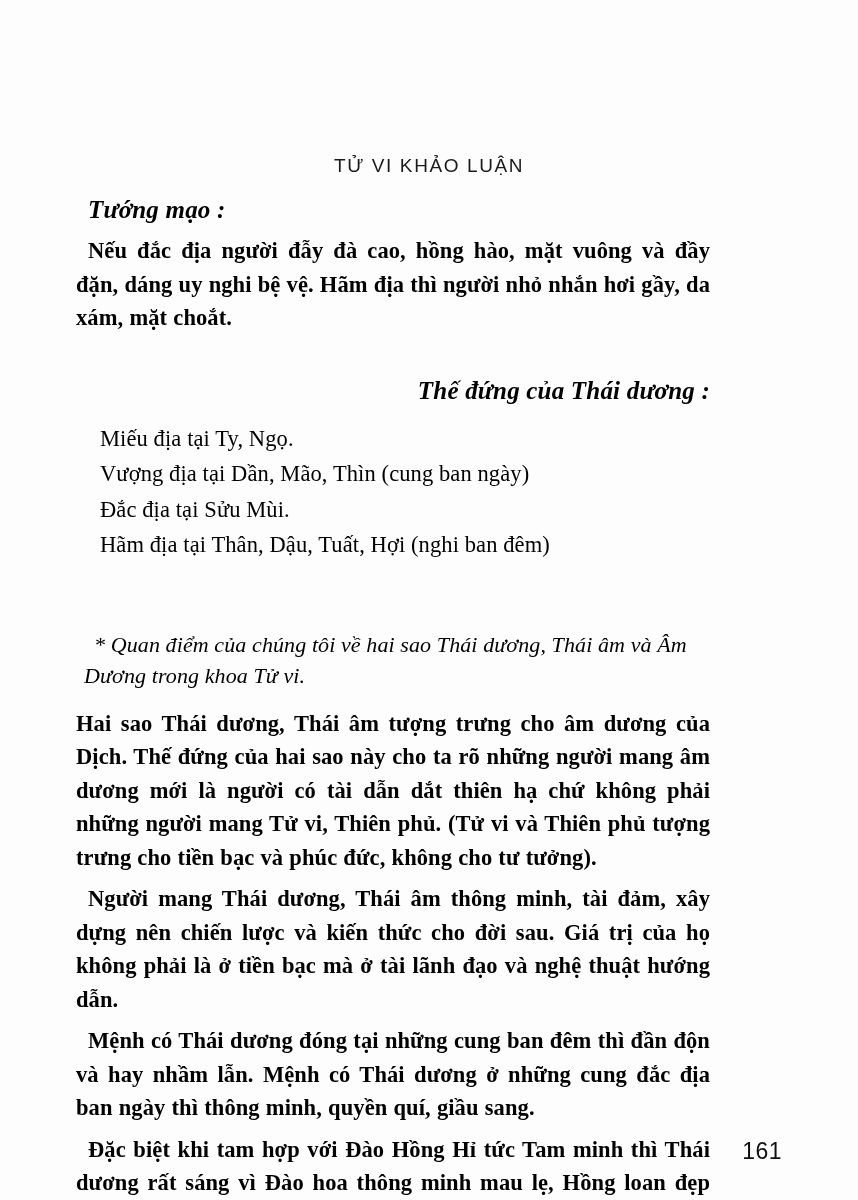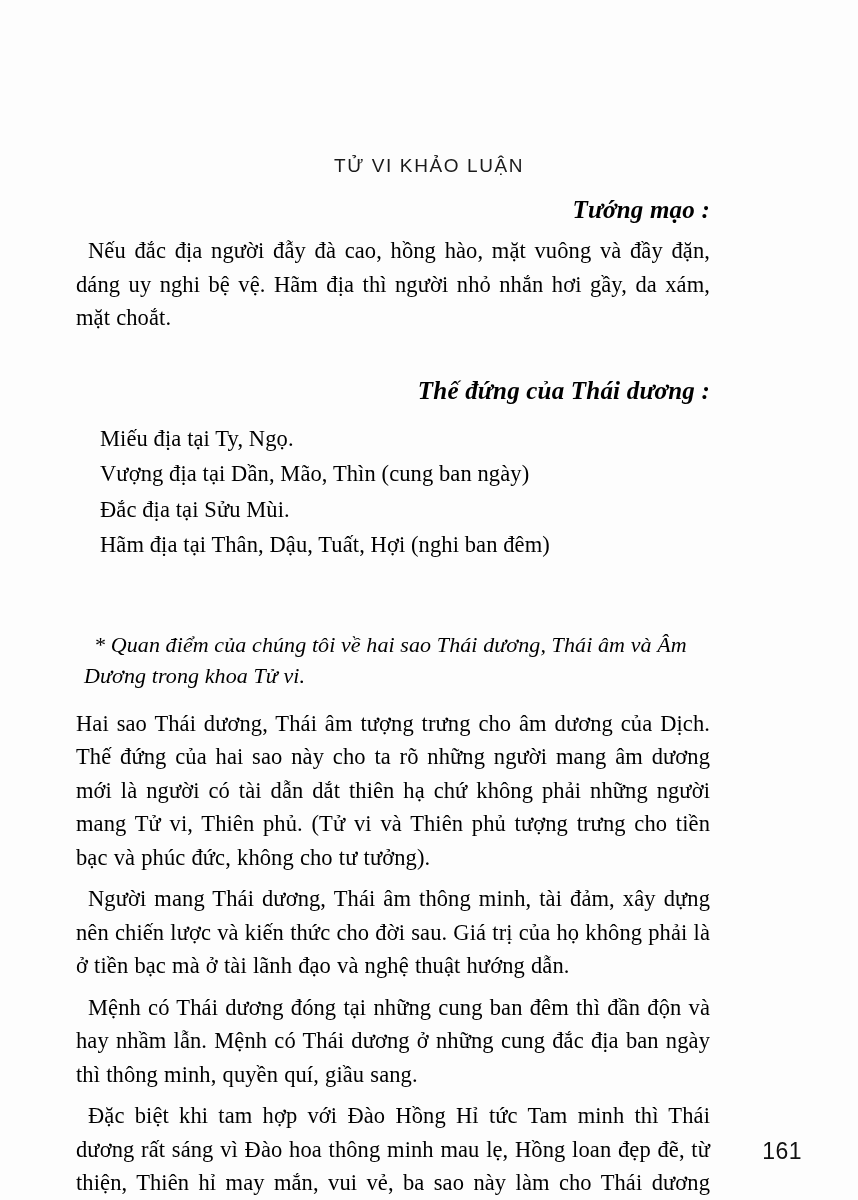--- a/index.html
+++ b/index.html
@@ -49,38 +49,38 @@
   
   .heading {
     font-family: "Liberation Serif", "DejaVu Serif", serif;
     font-weight: bold;
     font-style: italic;
     color: #000;
     letter-spacing: 0.2px;
   }
   .heading-1 {
     font-size: 25px;
-    margin: 0 0 10px 28px;
-    text-align: right;
+    margin: 0 0 10px 12px;
   }
   .heading-2 {
     font-size: 25px;
     margin: 0 0 9px 12px;
     text-align: right;
   }
 
   
   .para {
     font-size: 22.5px;
     line-height: 33.5px;
     text-align: justify;
     text-justify: inter-word;
     margin: 0;
     letter-spacing: 0.1px;
     word-spacing: 0.4px;
+    font-weight: bold;
   }
   .para.indent {
     text-indent: 12px;
   }
 
   
   .note {
     font-size: 22px;
     line-height: 31px;
     font-style: italic;
@@ -111,21 +111,20 @@
   .folio {
     position: absolute;
     top: 1138px;
     left: 0;
     width: 782px;
     text-align: right;
     font-family: "Liberation Sans", "DejaVu Sans", sans-serif;
     font-size: 23px;
     letter-spacing: 0.5px;
     color: #111;
-    padding-left: 20px;
   }
 </style>
 </head>
 <body>
 
 <div class="page">
 
   <div class="running-head">TỬ VI KHẢO LUẬN</div>
 
   <div class="column">

